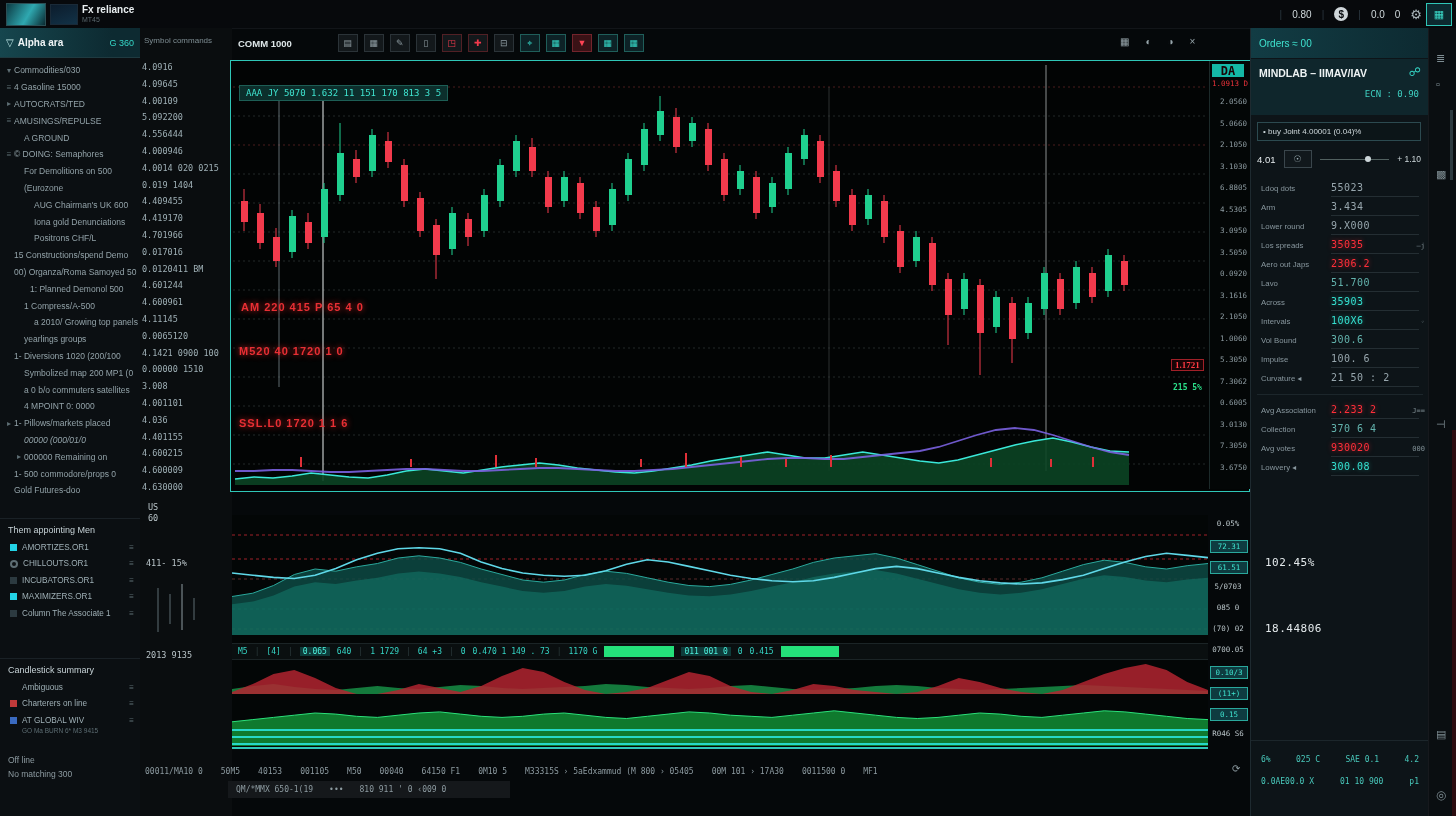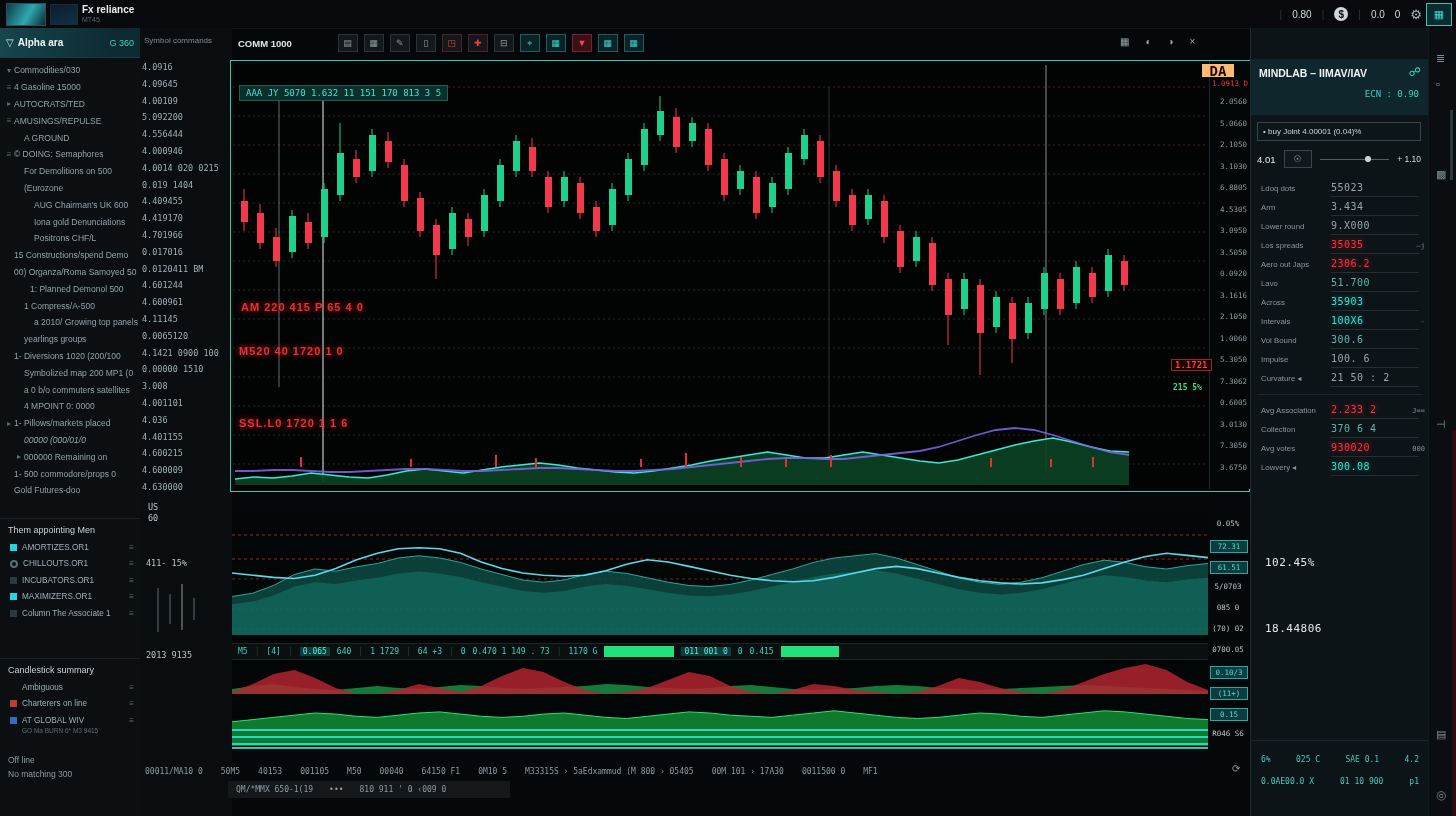--- a/index.html
+++ b/index.html
@@ -55,25 +55,25 @@
   .winctl{position:absolute;left:1120px;top:36px;display:flex;gap:16px;color:#97a5ab;font-size:10px;}
   
   .chart{left:230px;top:60px;width:1020px;height:432px;background:#020404;border:1px solid #2fc6b7;box-sizing:border-box;}
   .ohlc{left:8px;top:24px;background:#0c2f2c;border:1px solid #1d5e55;color:#3fe3cf;
         font-size:9px;padding:2px 6px;white-space:nowrap;}
   .anno{position:absolute;color:#e82f34;font-size:11px;font-weight:bold;letter-spacing:1px;
         text-shadow:0 0 6px rgba(255,40,40,.8);white-space:nowrap;}
   .scale{left:978px;top:0;width:40px;height:428px;border-left:1px solid #1c2a2a;background:#030606;
          font-size:7.5px;color:#8d9ba1;}
   .scale .sv{position:absolute;right:3px;}
-  .pmk{position:absolute;right:16px;top:3px;width:32px;height:13px;background:#fdba74;color:#1a0305;
-       font-size:14px;font-weight:bold;display:flex;align-items:center;justify-content:center;}
+  .pmk{position:absolute;right:6px;top:3px;width:32px;height:13px;background:#14b8a6;color:#1a0305;
+       font-size:12px;font-weight:bold;display:flex;align-items:center;justify-content:center;}
   .pmk2{position:absolute;right:2px;top:18px;color:#e8323a;font-size:7.5px;}
   .redlbl{left:940px;top:298px;border:1px solid #a02028;color:#ff3a42;font-size:9px;font-weight:bold;
-          padding:0 3px;background:#180406;}
+          padding:0 3px;background:#180406;font-family:Liberation Serif, serif;}
   .grnlbl{left:942px;top:322px;color:#2be08a;font-size:8px;font-weight:bold;}
   
   .ind-scale{left:194px;top:515px;width:34px;height:232px;font-size:7.5px;color:#8d9ba1;text-align:right;}
   .ind-scale div{height:19.3px;}
   .indwrap{left:232px;top:515px;width:976px;height:232px;background:#030606;border-bottom:2px solid #2fc6b7;}
   .strip{position:absolute;left:0;top:128px;width:976px;height:17px;background:#0a0f10;border-top:1px solid #1b2426;
          border-bottom:1px solid #1b2426;display:flex;align-items:center;gap:7px;padding:0 6px;box-sizing:border-box;
          font-size:8px;color:#35d6c6;white-space:nowrap;overflow:hidden;}
   .strip .sep{color:#2c3b3d;}
   .strip .hl{background:#0e3b3a;padding:0 3px;color:#4df0dc;}
@@ -629,20 +629,21 @@
       <span>MF1</span>
     </div>
   <div class="abs" style="left:1232px;top:763px;color:#8d9ba1;font-size:10px;">⟳</div>
   <div class="abs sbar2 mono" id="sbar2">
       <span>QM/*MMX 650-1(19</span>
       <span>•••</span>
       <span>810 911 ' 0 ‹009 0</span>
     </div>
 
   <div class="abs opanel">
+    <div class="abs op-h">Orders ≈ 00</div>
     <div class="abs op-sym">
       <div class="l1">MINDLAB – IIMAV/IAV</div>
       <div class="emb">☍</div>
       <div class="l2 mono">ECN :  0.90</div>
     </div>
     <div class="abs op-dd">• buy Joint  4.00001  (0.04)%</div>
     <div class="abs op-sl">
       <span>4.01</span>
       <span class="knob">☉</span>
       <span class="track">

